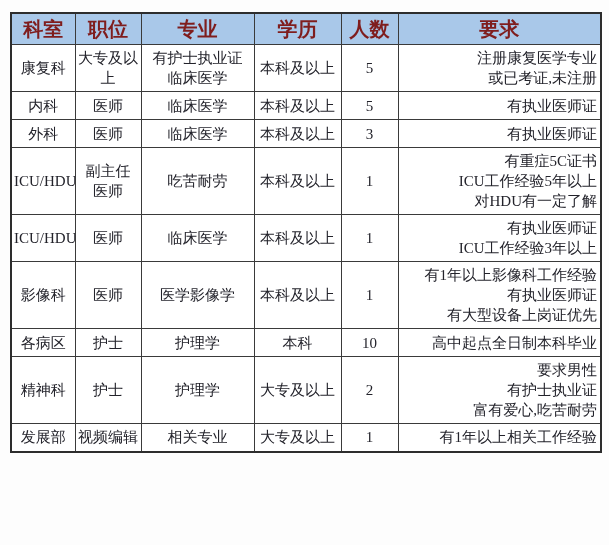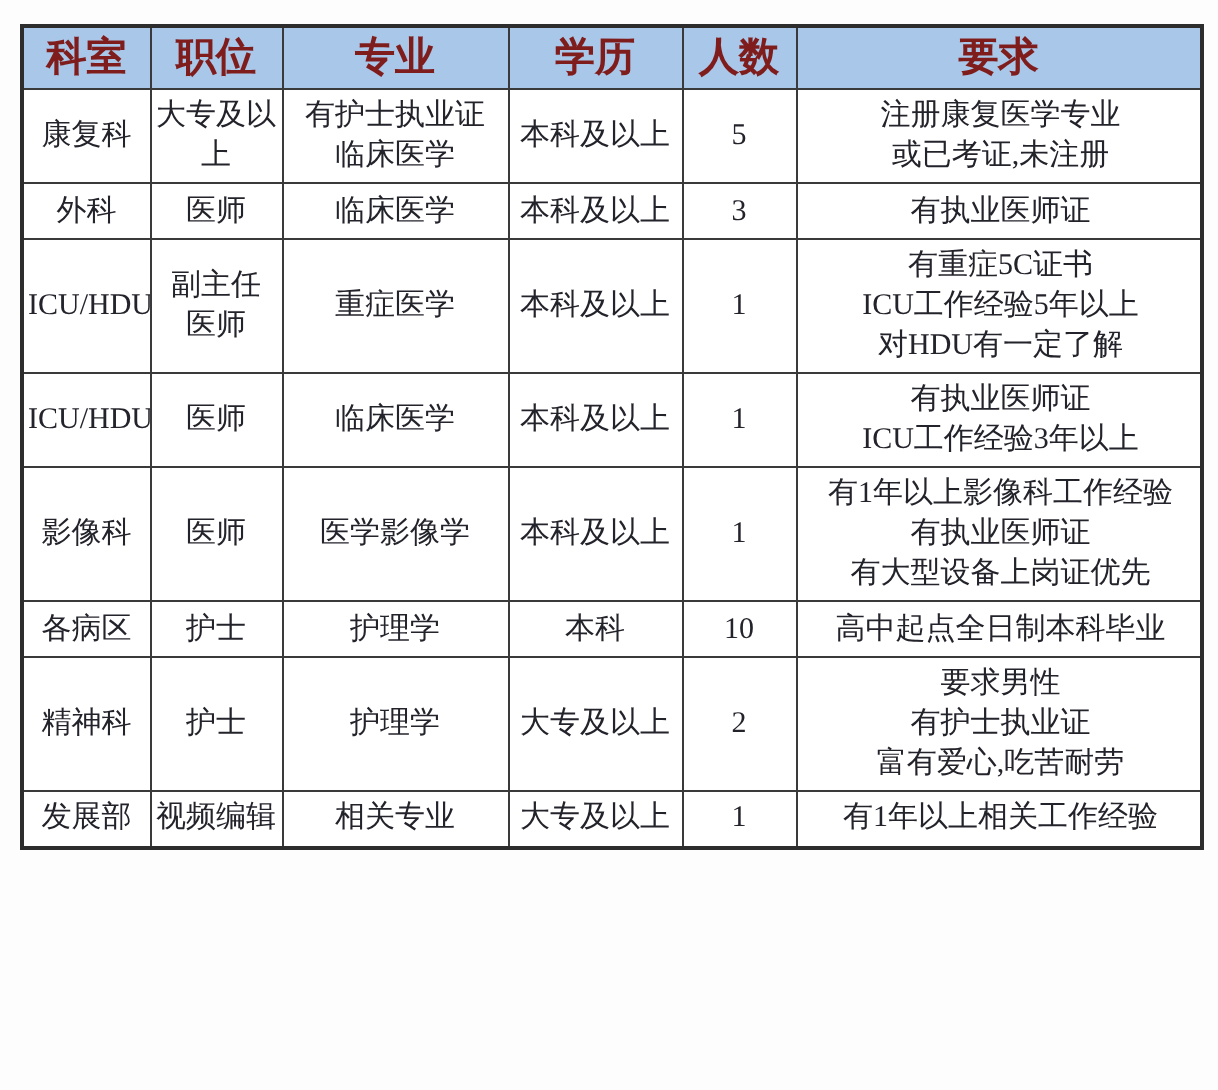--- a/index.html
+++ b/index.html
@@ -40,21 +40,21 @@
   }
   th {
     background: #a9c8e9;
     color: #7f1d1d;
     font-size: 20px;
     font-weight: bold;
     height: 26px;
     padding: 5px 2px;
   }
   td.req {
-    text-align: center;
+    text-align: right;
     padding-left: 5px;
     padding-right: 3px;
   }
   tr.h1 td { height: 28px; }
   tr.h2 td { height: 45px; }
   tr.h3 td { height: 62px; }
 </style>
 </head>
 <body>
 
@@ -83,32 +83,40 @@
         <td>康复科</td>
         <td>大专及以上</td>
         <td>有护士执业证
 临床医学</td>
         <td>本科及以上</td>
         <td>5</td>
         <td class="req">注册康复医学专业
 或已考证,未注册</td>
       </tr>
       <tr class="h1">
+        <td>内科</td>
+        <td>医师</td>
+        <td>临床医学</td>
+        <td>本科及以上</td>
+        <td>5</td>
+        <td class="req">有执业医师证</td>
+      </tr>
+      <tr class="h1">
         <td>外科</td>
         <td>医师</td>
         <td>临床医学</td>
         <td>本科及以上</td>
         <td>3</td>
         <td class="req">有执业医师证</td>
       </tr>
       <tr class="h3">
         <td>ICU/HDU</td>
         <td>副主任
 医师</td>
-        <td>重症医学</td>
+        <td>吃苦耐劳</td>
         <td>本科及以上</td>
         <td>1</td>
         <td class="req">有重症5C证书
 ICU工作经验5年以上
 对HDU有一定了解</td>
       </tr>
       <tr class="h2">
         <td>ICU/HDU</td>
         <td>医师</td>
         <td>临床医学</td>

